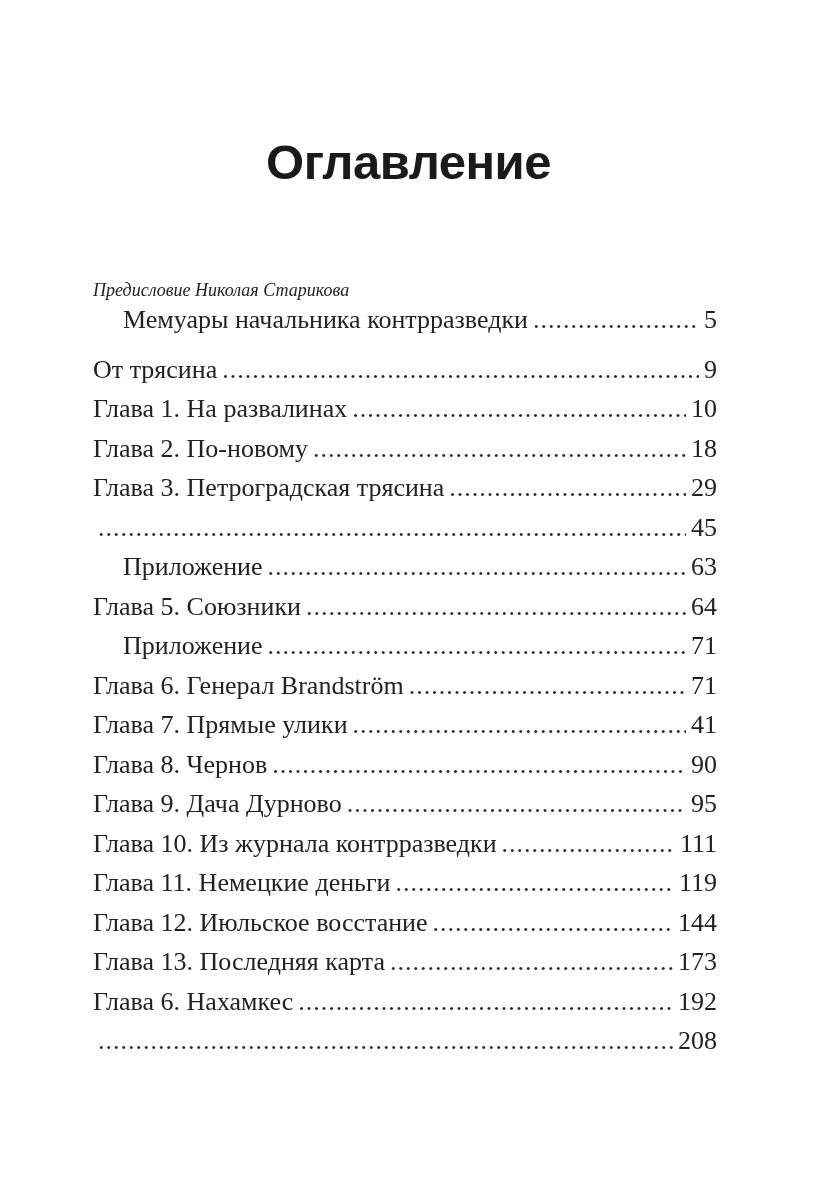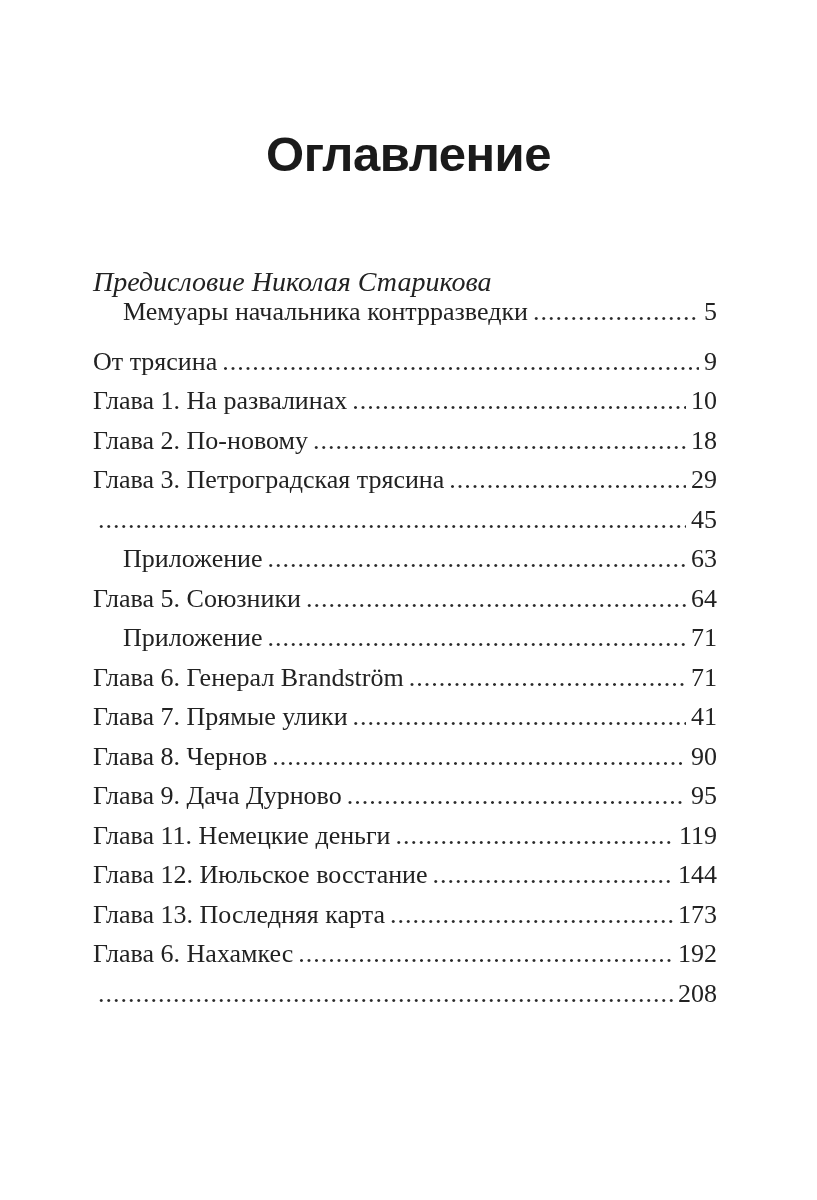--- a/index.html
+++ b/index.html
@@ -10,41 +10,41 @@
   .page {
     position: relative;
     width: 817px;
     height: 1200px;
     background: #ffffff;
     overflow: hidden;
     font-family: "Liberation Serif", "DejaVu Serif", serif;
     color: #222222;
   }
   .title {
-    margin: 8px;
+    margin: 16px;
     padding-top: 120px;
     text-align: center;
     font-family: "Liberation Sans", "DejaVu Sans", sans-serif;
     font-weight: bold;
     font-size: 49px;
     line-height: 1.1;
     letter-spacing: -0.5px;
     color: #1a1a1a;
   }
   .toc {
     margin-top: 85px;
     padding-left: 93px;
     padding-right: 100px;
   }
   .preface {
     margin-bottom: 15px;
   }
   .preface-heading {
     font-style: italic;
-    font-size: 28px;
+    font-size: 18px;
     line-height: 30px;
     color: #222222;
   }
   .preface .row {
     line-height: 30px;
   }
   .row {
     display: flex;
     align-items: baseline;
     font-size: 26px;
@@ -158,20 +158,25 @@
     <span class="dots"></span>
     <span class="pagenum">90</span>
   </div>
 
   <div class="row">
     <span class="label">Глава 9. Дача Дурново</span>
     <span class="dots"></span>
     <span class="pagenum">95</span>
   </div>
 
+  <div class="row">
+    <span class="label">Глава 10. Из журнала контрразведки</span>
+    <span class="dots"></span>
+    <span class="pagenum">111</span>
+  </div>
 
   <div class="row">
     <span class="label">Глава 11. Немецкие деньги</span>
     <span class="dots"></span>
     <span class="pagenum">119</span>
   </div>
 
   <div class="row">
     <span class="label">Глава 12. Июльское восстание</span>
     <span class="dots"></span>

